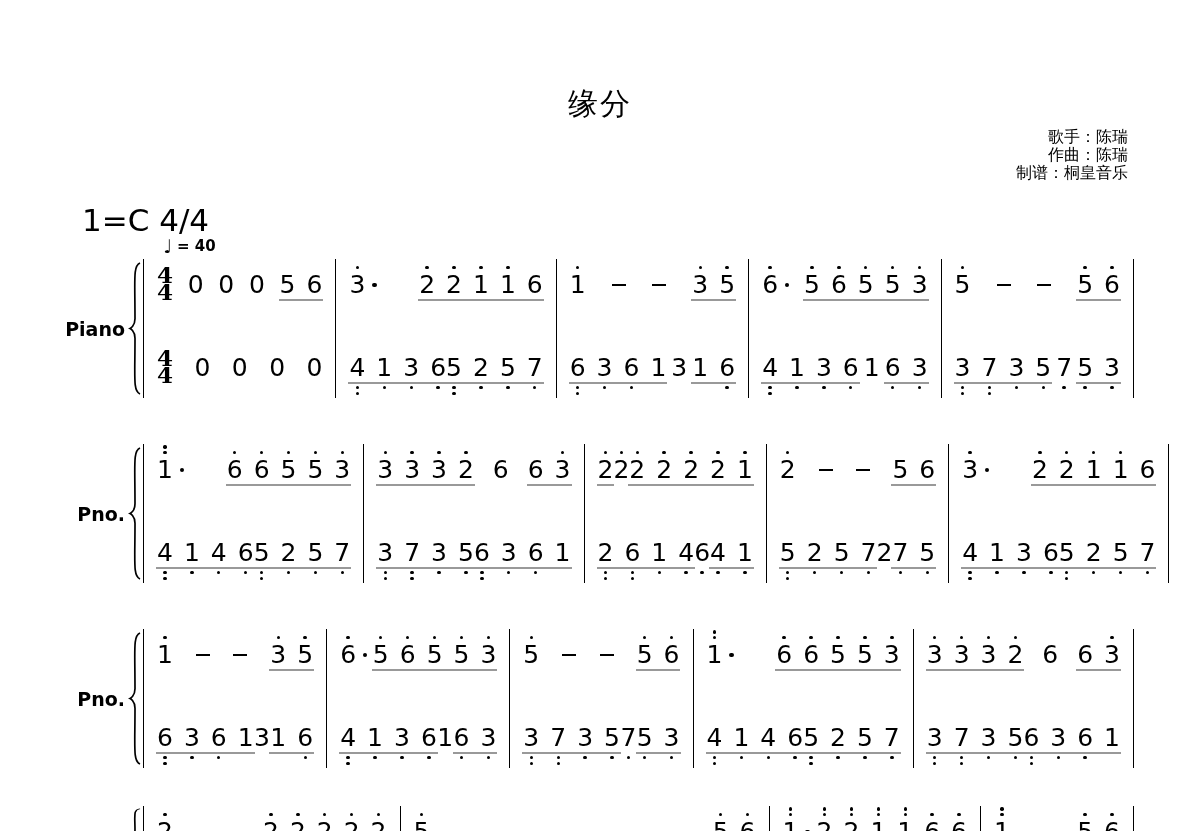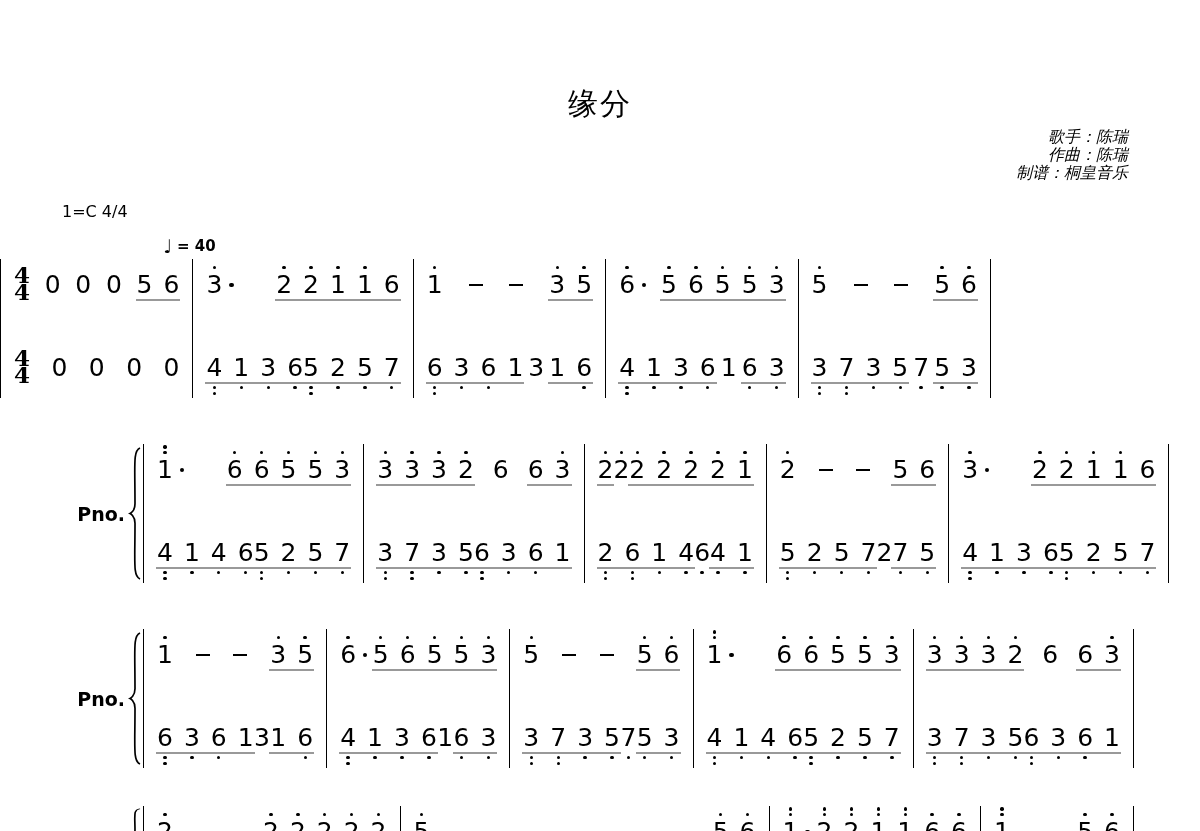--- a/index.html
+++ b/index.html
@@ -1,20 +1,20 @@
 <!DOCTYPE html>
 <html><head>
 <meta charset="utf-8">
 <style>
   html,body{margin:0;padding:0;background:#fff;}
   .page{position:relative;width:1200px;height:831px;background:#ffffff;color:#000;
         font-family:"DejaVu Sans",sans-serif;overflow:hidden;}
   .title{position:absolute;top:84px;left:0;width:100%;text-align:center;font-size:30px;letter-spacing:2px;}
-  .credits{position:absolute;top:128px;right:72px;text-align:right;font-style:italic;font-size:16px;line-height:18px;}
-  .keysig{position:absolute;top:202px;left:62px;font-size:16px;}
+  .credits{position:absolute;top:128px;right:72px;text-align:right;font-size:16px;line-height:18px;}
+  .keysig{position:absolute;top:202px;left:82px;font-size:31px;}
   .tempo{position:absolute;top:237px;left:163px;font-weight:bold;font-size:15px;display:flex;align-items:center;gap:5px;}
   .tempo .qnote{font-size:19px;line-height:15px;}
 
   .system{position:absolute;left:0;display:flex;}
   .sys1{top:259px}.sys2{top:444px}.sys3{top:629px}.sys4{top:806px}
   .labelzone{width:143px;position:relative;display:flex;align-items:center;justify-content:flex-end;
              padding-right:18px;box-sizing:border-box;}
   .label{font-weight:bold;font-size:19px;}
   .bracewrap{position:absolute;right:1px;top:2px;bottom:2px;width:14px;}
   .cols{display:flex;width:990px;border-left:1.4px solid #000;}
@@ -49,20 +49,26 @@
     <div>作曲：陈瑞</div>
     <div>制谱：桐皇音乐</div>
   </div>
   <div class="keysig">1=C 4/4</div>
   <div class="tempo">
     <span class="qnote">♩</span>
     <span>= 40</span>
   </div>
   <div>
       <div class="system sys1">
+        <div class="labelzone">
+          <div class="label">Piano</div>
+          <div class="bracewrap"><svg width="14" height="100%" viewBox="0 0 14 140" preserveAspectRatio="none">
+              <path d="M12 2 C 5 5, 7 18, 7 60 C 7 68, 2 70, 2 70 C 2 70, 7 72, 7 80 C 7 122, 5 135, 12 138" fill="none" stroke="#000" stroke-width="1.7"></path>
+            </svg></div>
+        </div>
         <div class="cols">
           <div class="meas">
             <div class="mrow">
               <div class="ts">
                 <div>4</div>
                 <div>4</div>
               </div>
               <div class="grp">
                 <div class="note">
                   <div class="dt"></div>

